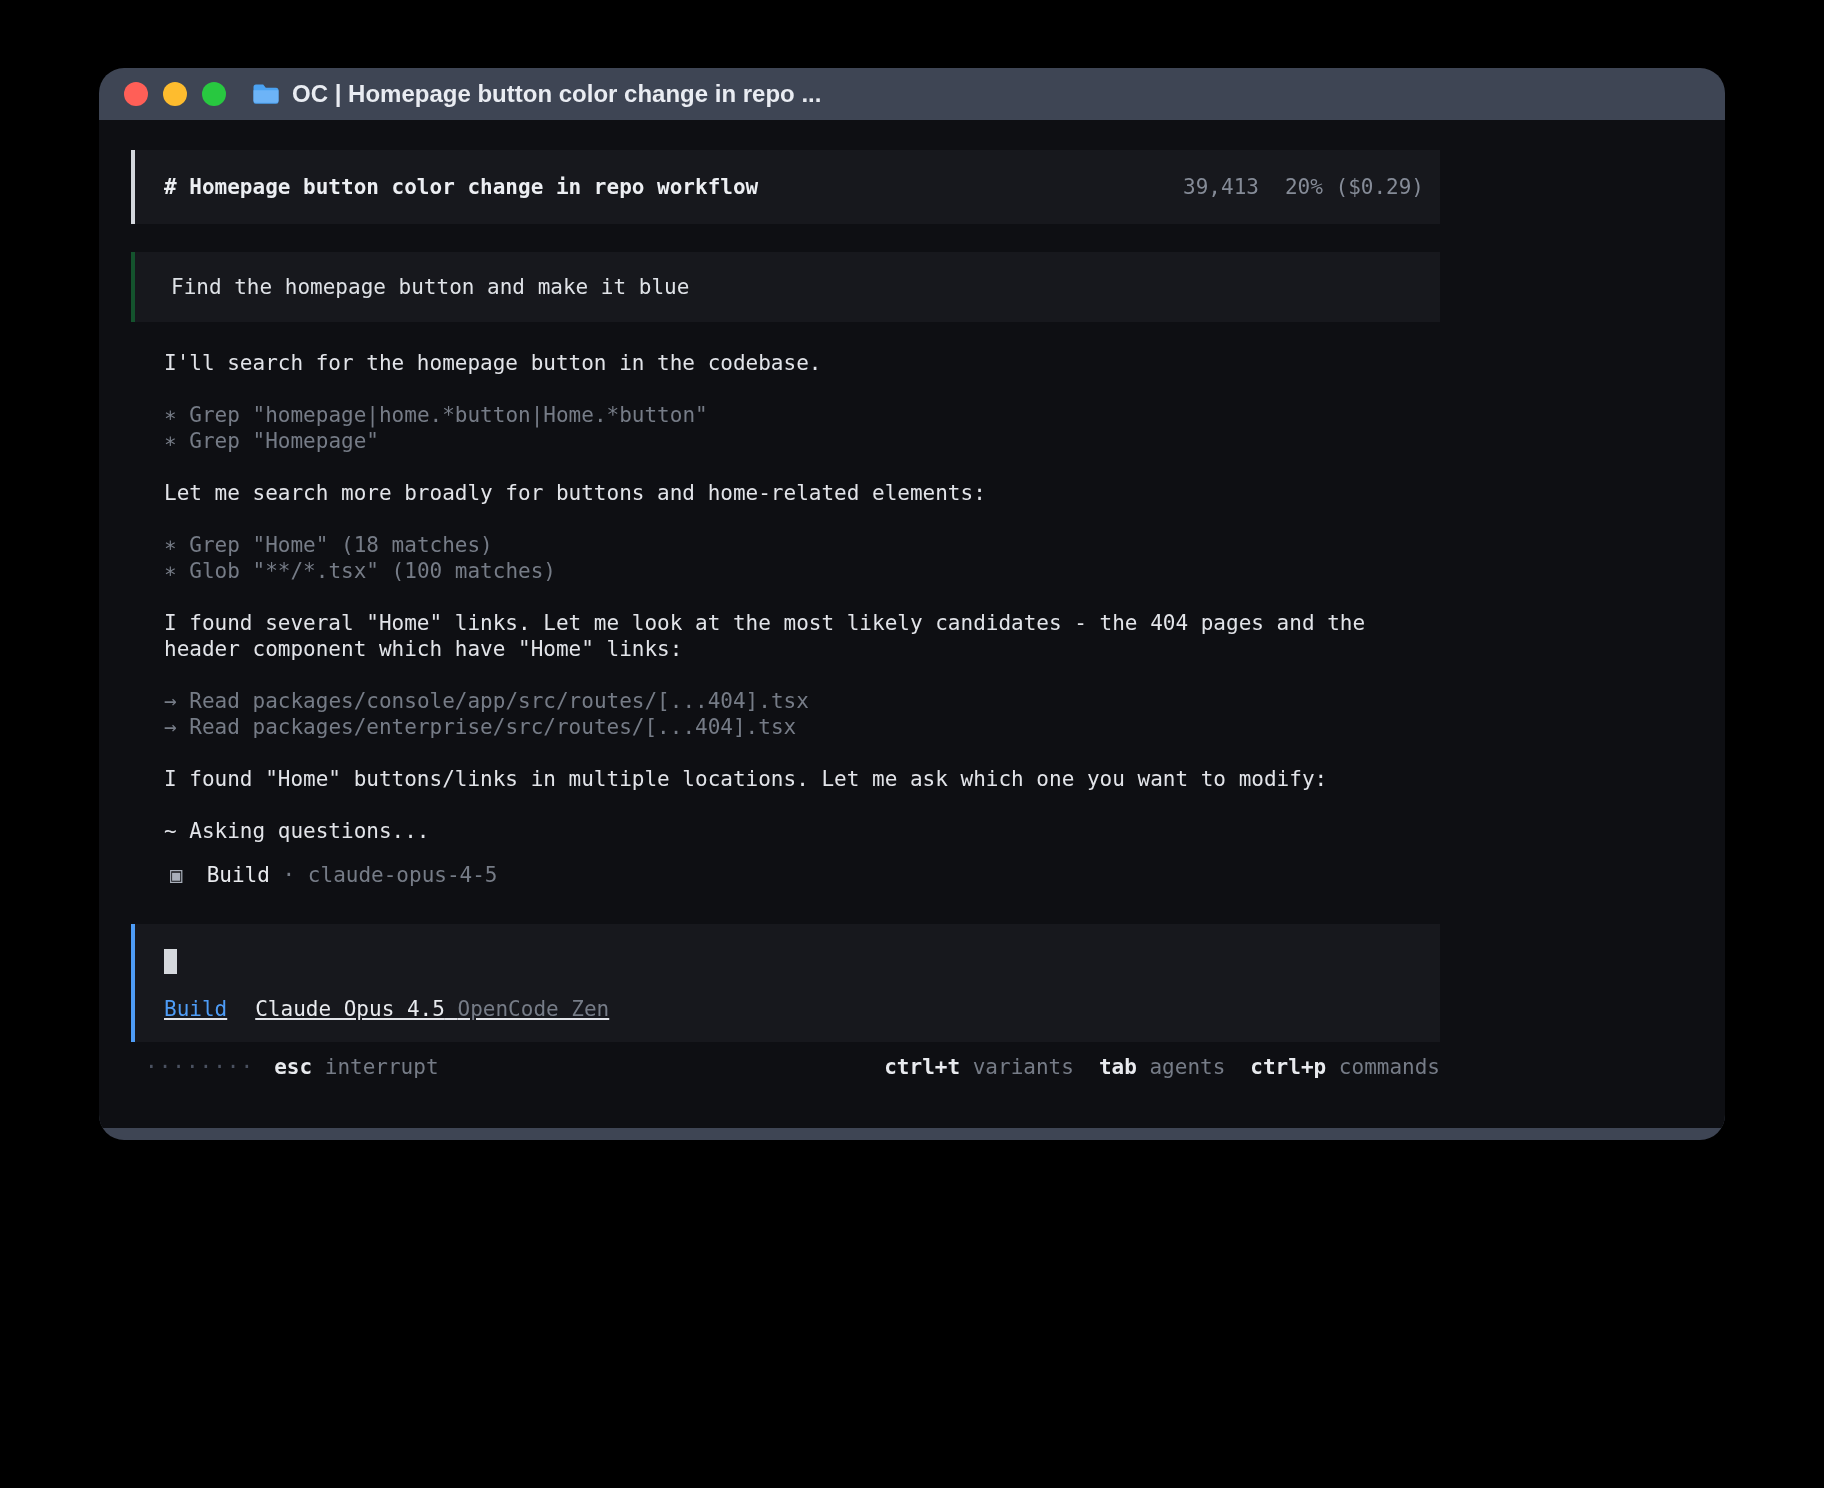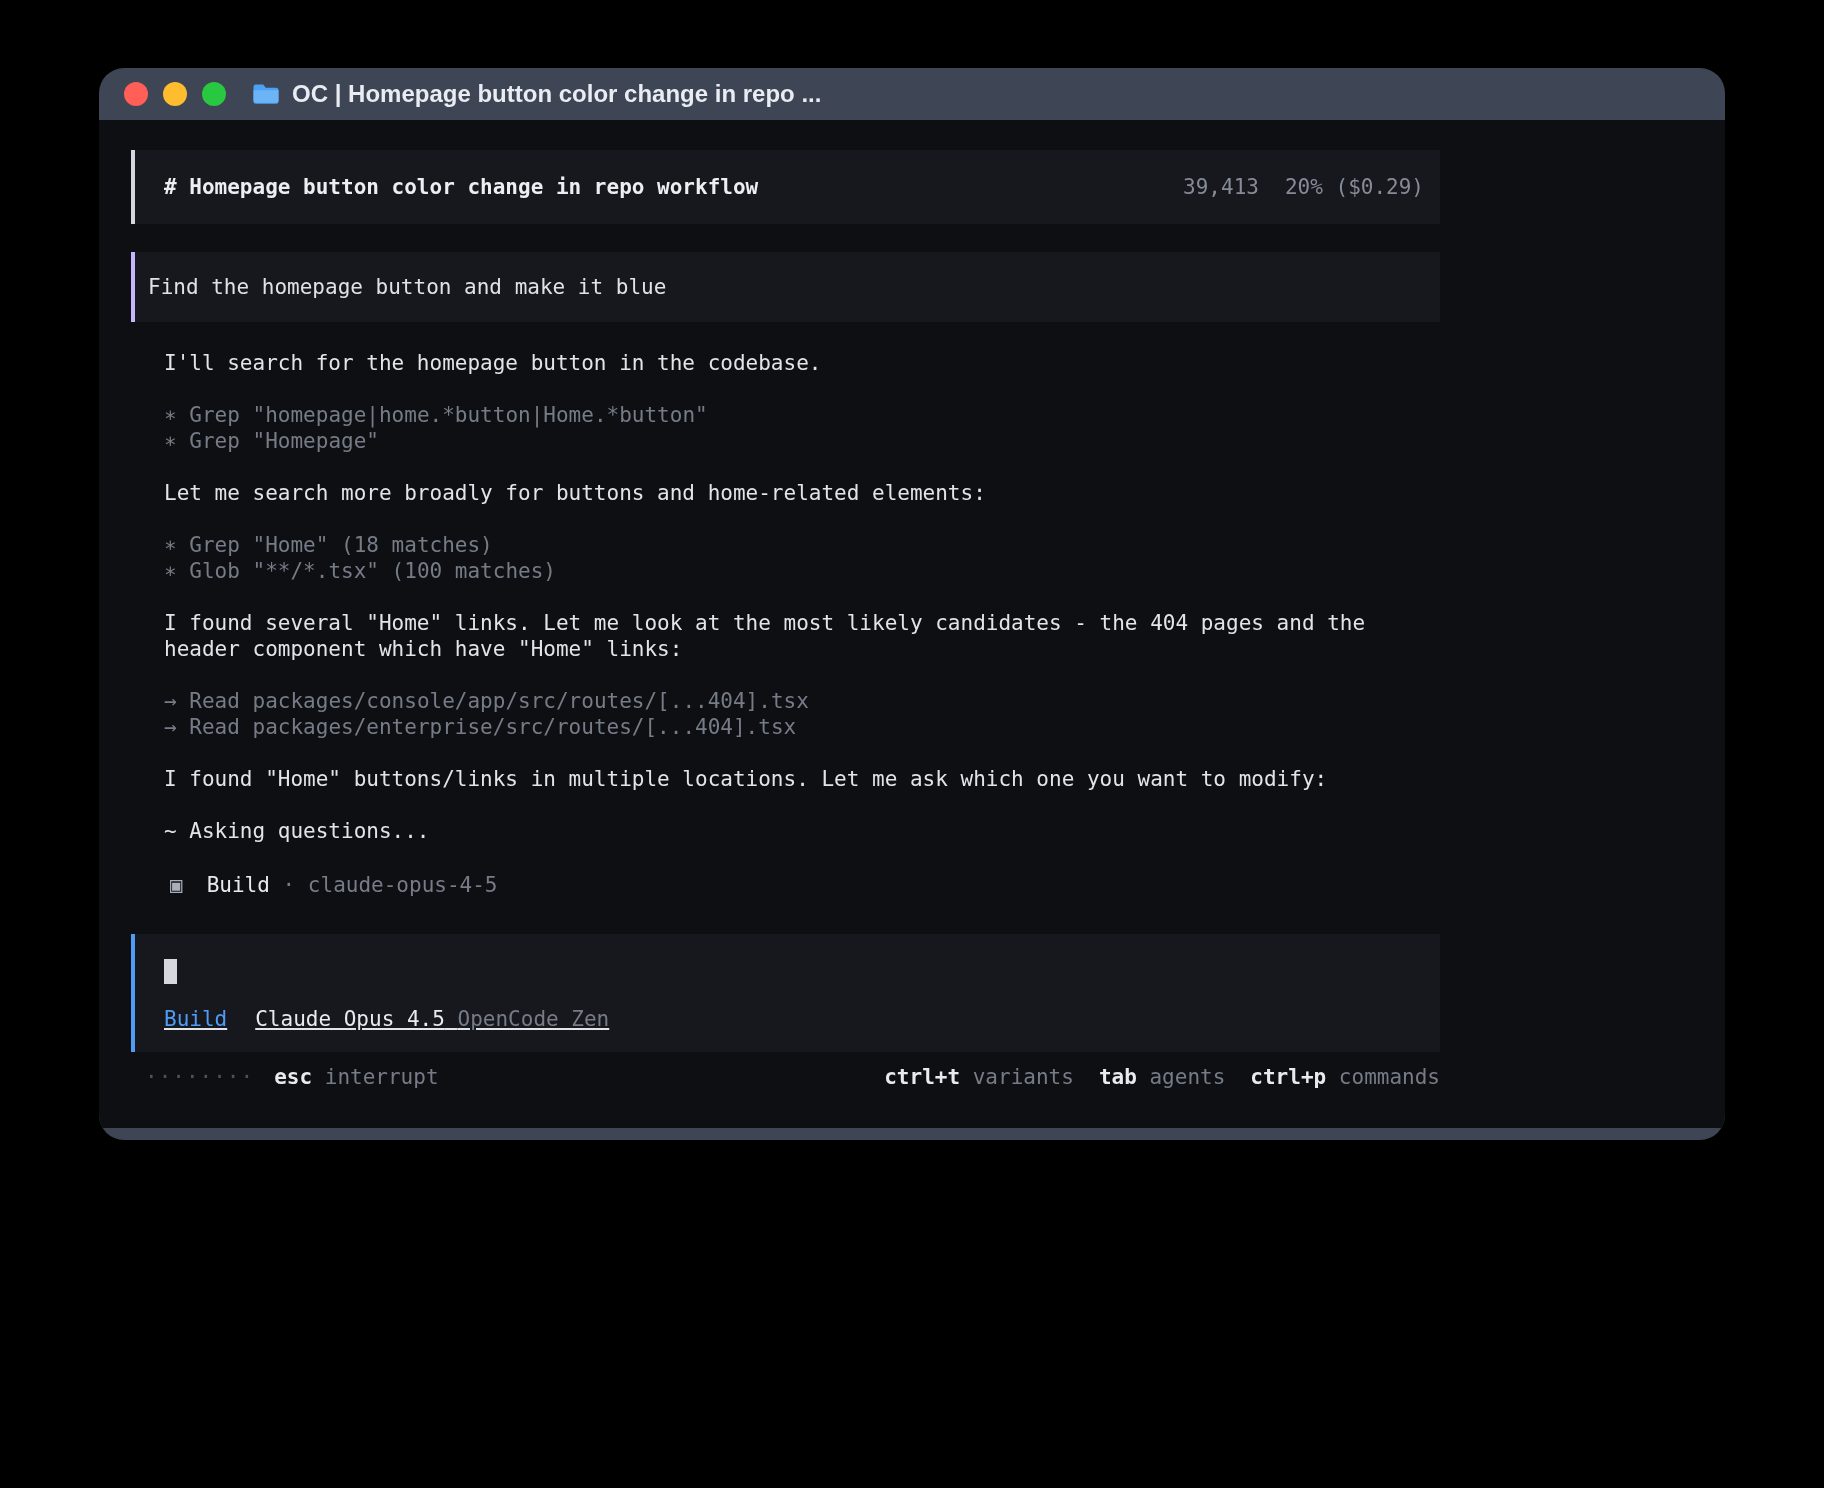--- a/index.html
+++ b/index.html
@@ -37,31 +37,31 @@
 
   .session-header {
     background:#17181d; border-left:4px solid #d4d7dd;
     padding:24px 16px 24px 29px;
     display:flex; justify-content:space-between; align-items:center;
   }
   .session-title { font-weight:bold; color:#eceef2; white-space:pre; }
   .session-stats { color:#858b97; display:flex; gap:26px; white-space:pre; }
 
   .user-block {
-    margin-top:28px; background:#17181d; border-left:4px solid #c4b5fd;
-    padding:22px 16px 22px 13px; color:#dfe2e7;
+    margin-top:28px; background:#17181d; border-left:4px solid #14532d;
+    padding:22px 16px 22px 36px; color:#dfe2e7;
   }
 
   .body { padding-left:33px; }
   .msg { margin-top:26px; }
   .msg.first { margin-top:28px; }
   .group { margin-top:26px; }
   .tool, .read { color:#767c87; white-space:pre; }
 
-  .agent-line { margin-top:28px; white-space:pre;padding-left:6px; }
+  .agent-line { margin-top:18px; white-space:pre;padding-left:6px; }
   .agent-icon { color:#a9afba; margin-right:24px; }
   .agent-name { color:#e8eaee; }
   .agent-dim { color:#767c87; }
 
   .input-box {
     margin-top:36px; background:#17181d; border-left:4px solid #4e9cf6;
     padding:24px 16px 20px 29px;
   }
   .cursor-line { height:26px; display:flex; align-items:center; }
   .cursor { display:inline-block; width:13px; height:25px; background:#d5d8dd; }

